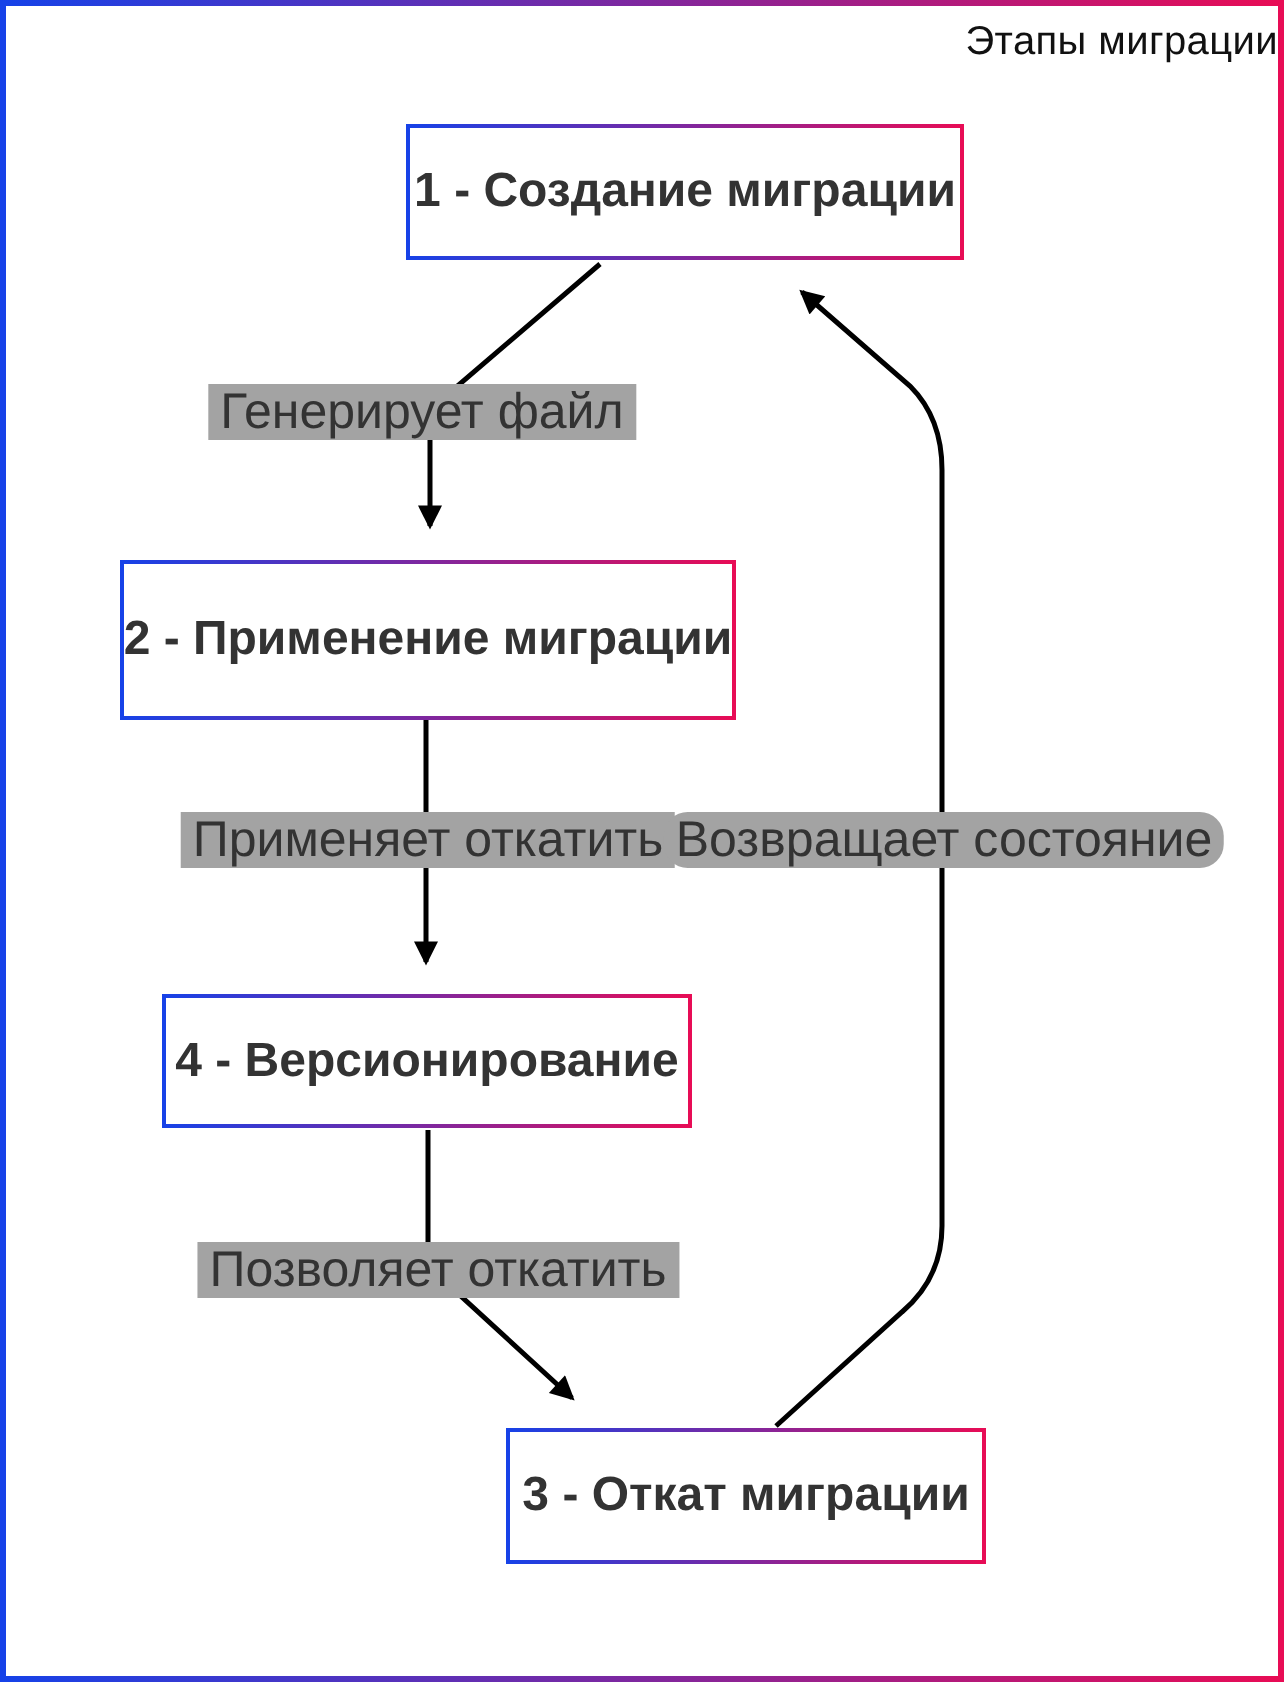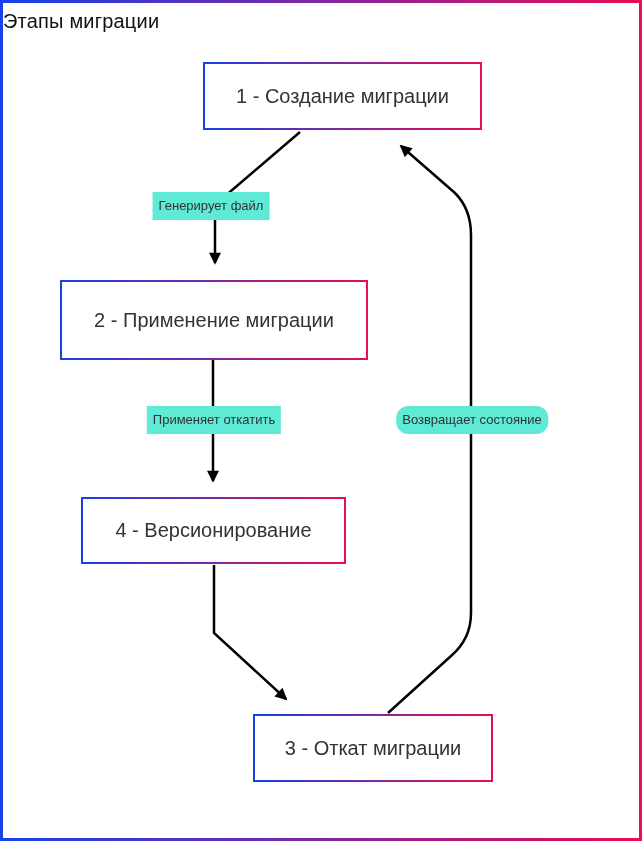--- a/index.html
+++ b/index.html
@@ -16,21 +16,21 @@
     background: #ffffff;
     border: 3px solid;
     border-image: linear-gradient(90deg, #1642e8 0%, #e80c55 100%) 1;
     overflow: hidden;
   }
   .diagram-title {
     position: absolute;
     top: 7px;
     left: 0;
     width: 100%;
-    text-align: left;
+    text-align: right;
     font-size: 20px;
     color: #111111;
     letter-spacing: 0.2px;
   }
   svg.edges {
     position: absolute;
     left: 0;
     top: 0;
     width: 642px;
     height: 841px;
@@ -39,35 +39,36 @@
   .node {
     position: absolute;
     box-sizing: border-box;
     background:
       linear-gradient(#ffffff, #ffffff) padding-box,
       linear-gradient(90deg, #1642e8 0%, #e80c55 100%) border-box;
     border: 2.5px solid transparent;
     display: flex;
     align-items: center;
     justify-content: center;
-    font-size: 20px;
+    font-size: 24px;
     color: #333333;
     z-index: 2;
     white-space: nowrap;
+    font-weight: bold;
   }
   .node1 { left: 200px; top: 59px;  width: 279px; height: 68px; }
   .node2 { left: 57px;  top: 277px; width: 308px; height: 80px; }
   .node4 { left: 78px;  top: 494px; width: 265px; height: 67px; }
   .node3 { left: 218px; top: 711px; width: 240px; height: 68px; margin-left: 32px; }
   .edge-label {
     position: absolute;
     transform: translateX(-50%);
-    background: #5eead4;
+    background: #a3a3a3;
     color: #333333;
-    font-size: 13px;
+    font-size: 25px;
     line-height: 24px;
     padding: 2px 6px;
     z-index: 3;
     white-space: nowrap;
   }
   .el1 { left: 208px; top: 189px; }
   .el2 { left: 211px; top: 403px; }
   .el3 { left: 469px; top: 403px; border-radius: 12px; }
   .el4 { left: 216px; top: 618px; }
 </style>
@@ -97,14 +98,15 @@
   <div class="node node4">4 - Версионирование</div>
 
   <div class="node node3">3 - Откат миграции</div>
 
   <div class="edge-label el1">Генерирует файл</div>
 
   <div class="edge-label el2">Применяет откатить</div>
 
   <div class="edge-label el3">Возвращает состояние</div>
 
+  <div class="edge-label el4">Позволяет откатить</div>
 
 </div>
 
 </body></html>

